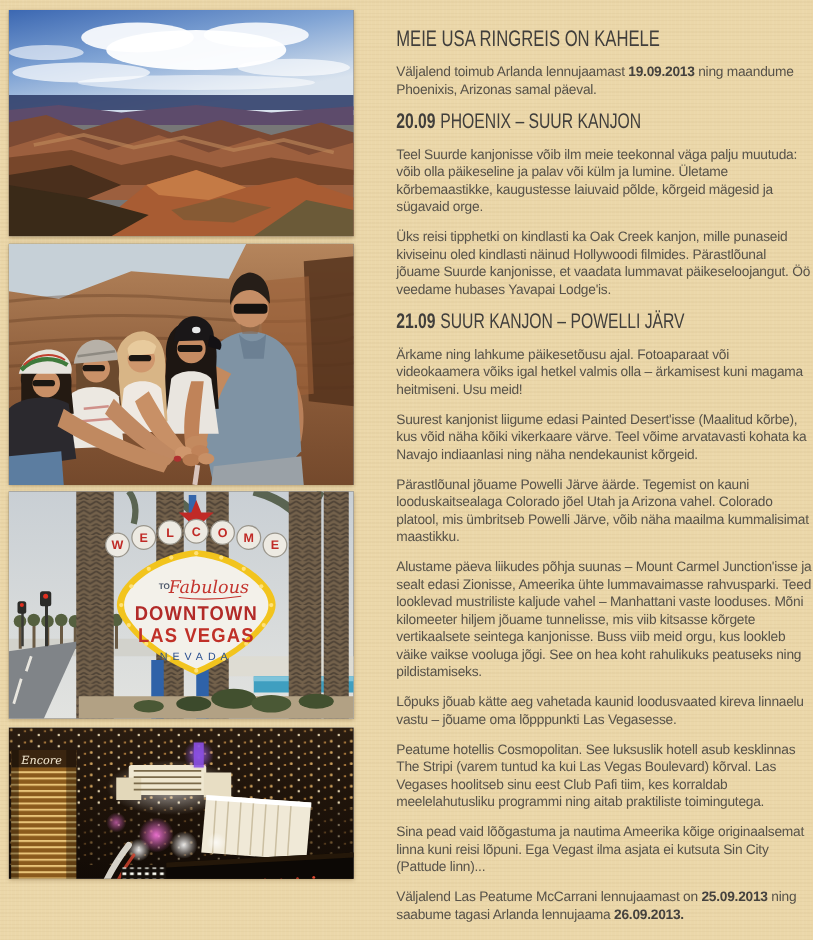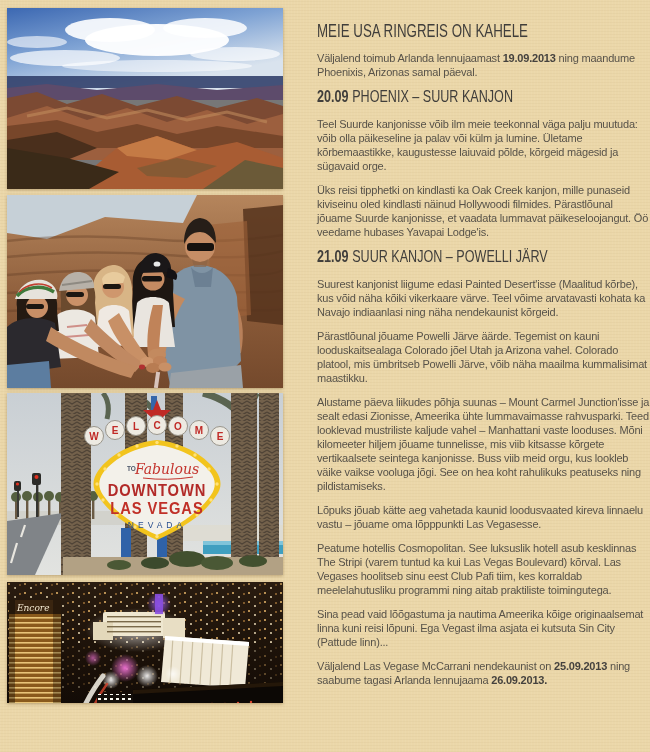--- a/index.html
+++ b/index.html
@@ -405,22 +405,23 @@
 <main class="content">
   <h1><span class="cond">MEIE USA RINGREIS ON KAHELE</span></h1>
 
   <p><span>Väljalend toimub Arlanda lennujaamast </span><b>19.09.2013</b><span> ning maandume Phoenixis, Arizonas samal päeval.</span></p>
 
   <h2><span class="cond"><b>20.09</b><span>PHOENIX – SUUR KANJON</span></span></h2>
   <p>Teel Suurde kanjonisse võib ilm meie teekonnal väga palju muutuda: võib olla päikeseline ja palav või külm ja lumine. Ületame kõrbemaastikke, kaugustesse laiuvaid põlde, kõrgeid mägesid ja sügavaid orge.</p>
   <p>Üks reisi tipphetki on kindlasti ka Oak Creek kanjon, mille punaseid kiviseinu oled kindlasti näinud Hollywoodi filmides. Pärastlõunal jõuame Suurde kanjonisse, et vaadata lummavat päikeseloojangut. Öö veedame hubases Yavapai Lodge'is.</p>
 
   <h2><span class="cond"><b>21.09</b><span>SUUR KANJON – POWELLI JÄRV</span></span></h2>
+  <p>Ärkame ning lahkume päikesetõusu ajal. Fotoaparaat või videokaamera võiks igal hetkel valmis olla – ärkamisest kuni magama heitmiseni. Usu meid!</p>
   <p>Suurest kanjonist liigume edasi Painted Desert'isse (Maalitud kõrbe), kus võid näha kõiki vikerkaare värve. Teel võime arvatavasti kohata ka Navajo indiaanlasi ning näha nendekaunist kõrgeid.</p>
   <p>Pärastlõunal jõuame Powelli Järve äärde. Tegemist on kauni looduskaitsealaga Colorado jõel Utah ja Arizona vahel. Colorado platool, mis ümbritseb Powelli Järve, võib näha maailma kummalisimat maastikku.</p>
 
   <p>Alustame päeva liikudes põhja suunas – Mount Carmel Junction'isse ja sealt edasi Zionisse, Ameerika ühte lummavaimasse rahvusparki. Teed looklevad mustriliste kaljude vahel – Manhattani vaste looduses. Mõni kilomeeter hiljem jõuame tunnelisse, mis viib kitsasse kõrgete vertikaalsete seintega kanjonisse. Buss viib meid orgu, kus lookleb väike vaikse vooluga jõgi. See on hea koht rahulikuks peatuseks ning pildistamiseks.</p>
   <p>Lõpuks jõuab kätte aeg vahetada kaunid loodusvaated kireva linnaelu vastu – jõuame oma lõpppunkti Las Vegasesse.</p>
   <p>Peatume hotellis Cosmopolitan. See luksuslik hotell asub kesklinnas The Stripi (varem tuntud ka kui Las Vegas Boulevard) kõrval. Las Vegases hoolitseb sinu eest Club Pafi tiim, kes korraldab meelelahutusliku programmi ning aitab praktiliste toimingutega.</p>
   <p>Sina pead vaid lõõgastuma ja nautima Ameerika kõige originaalsemat linna kuni reisi lõpuni. Ega Vegast ilma asjata ei kutsuta Sin City (Pattude linn)...</p>
 
-  <p><span>Väljalend Las Vegase McCarrani nendekaunist on </span><b>25.09.2013</b><span> ning saabume tagasi Arlanda lennujaama </span><b>26.09.2013.</b></p>
+  <p><span>Väljalend Las Peatume McCarrani lennujaamast on </span><b>25.09.2013</b><span> ning saabume tagasi Arlanda lennujaama </span><b>26.09.2013.</b></p>
 </main>
 
 </body></html>

